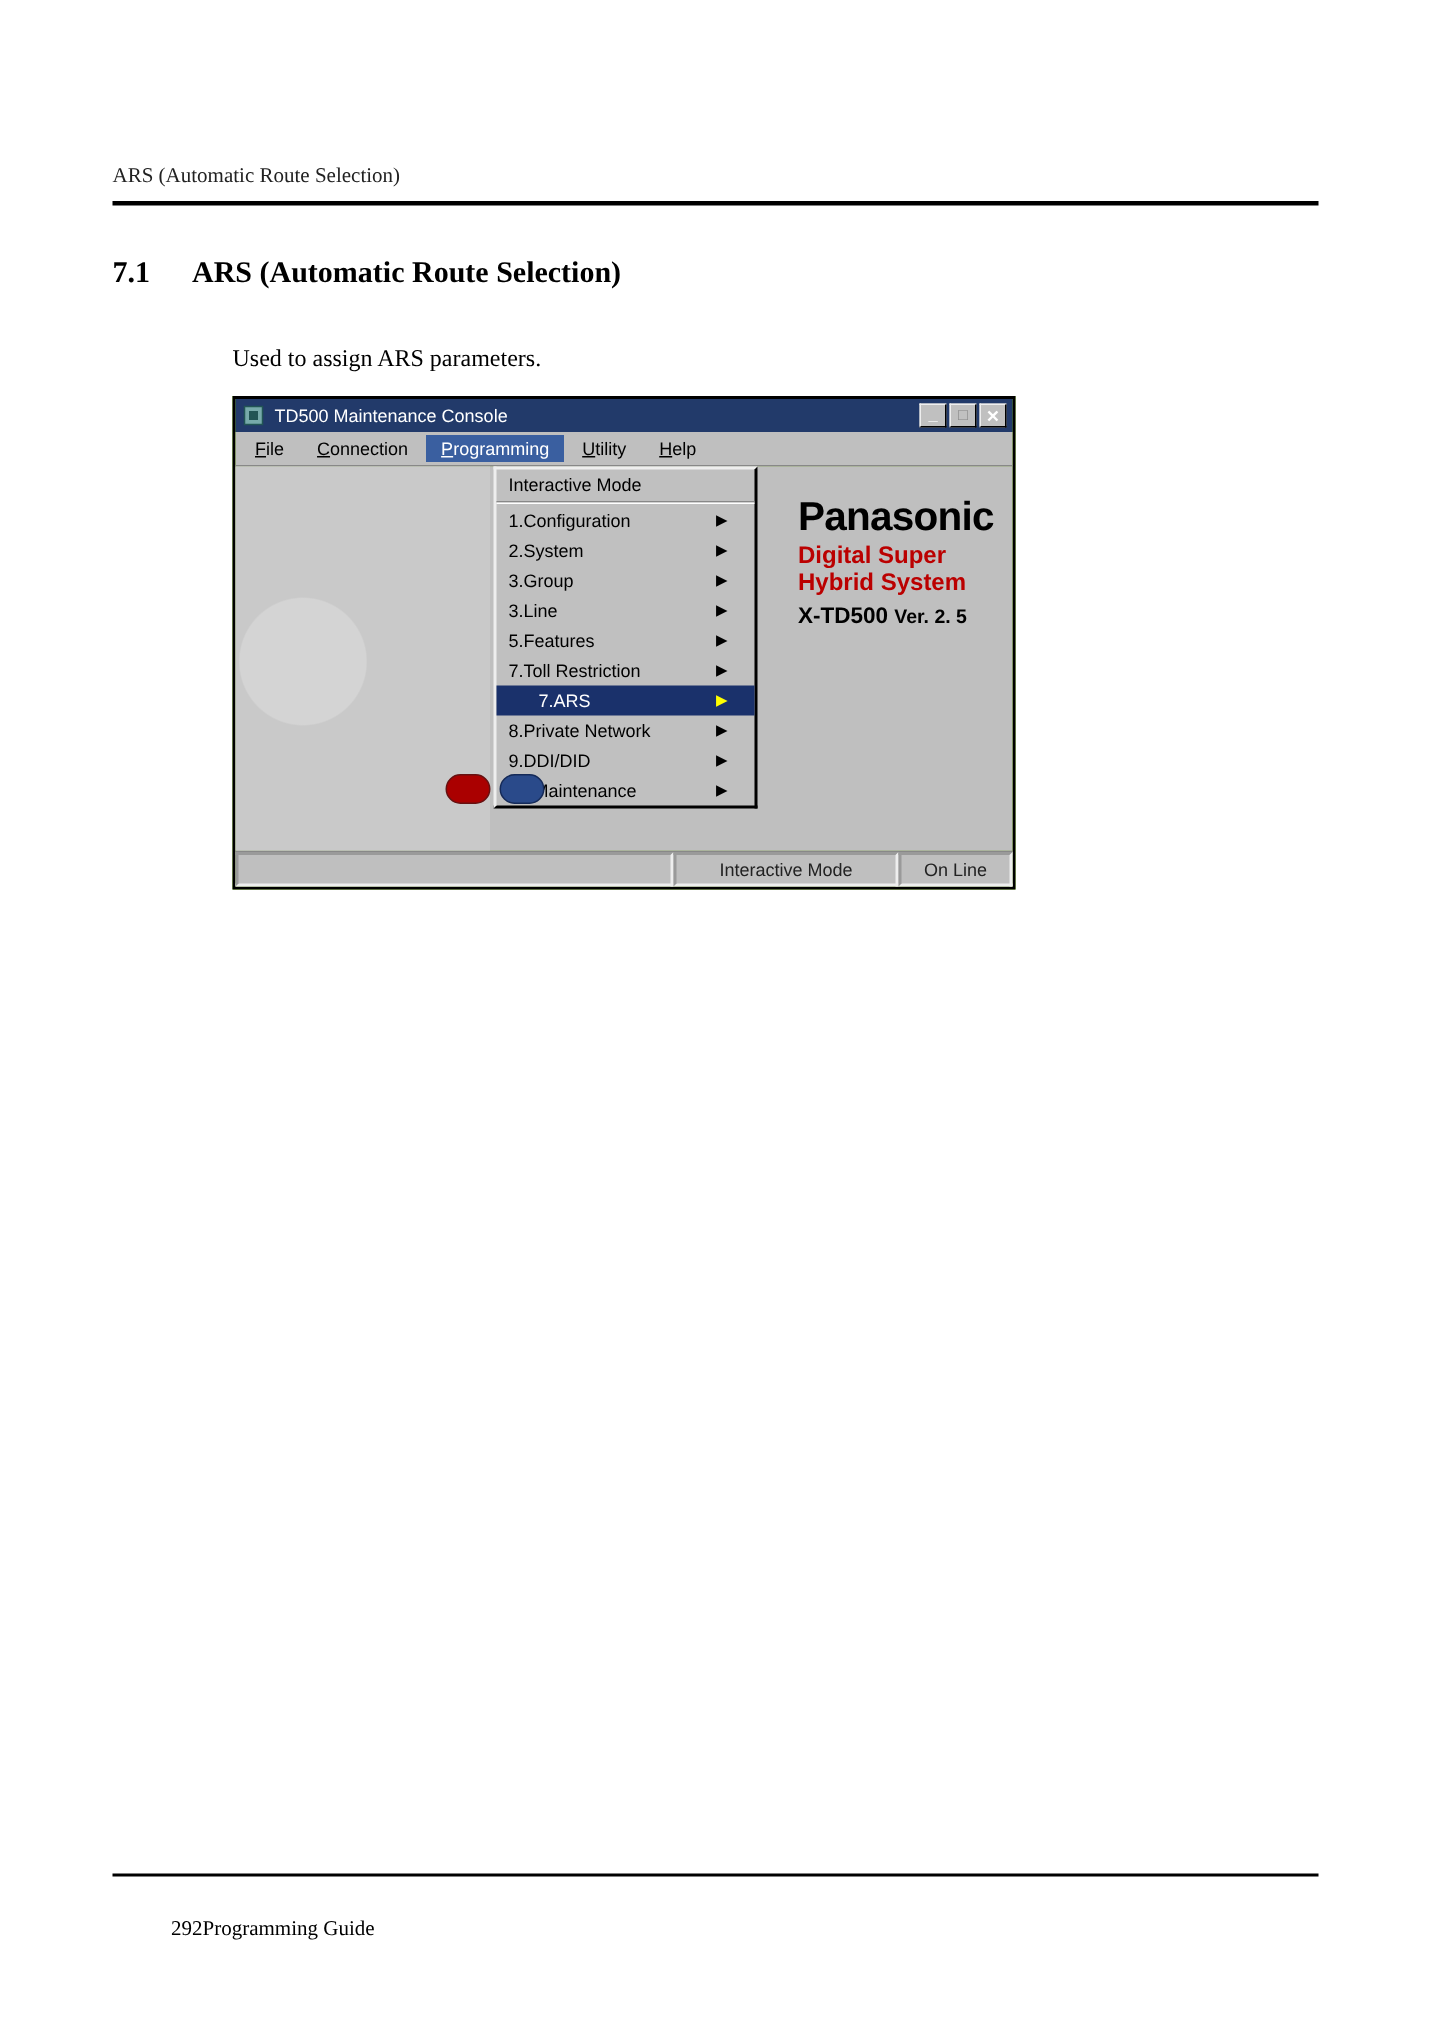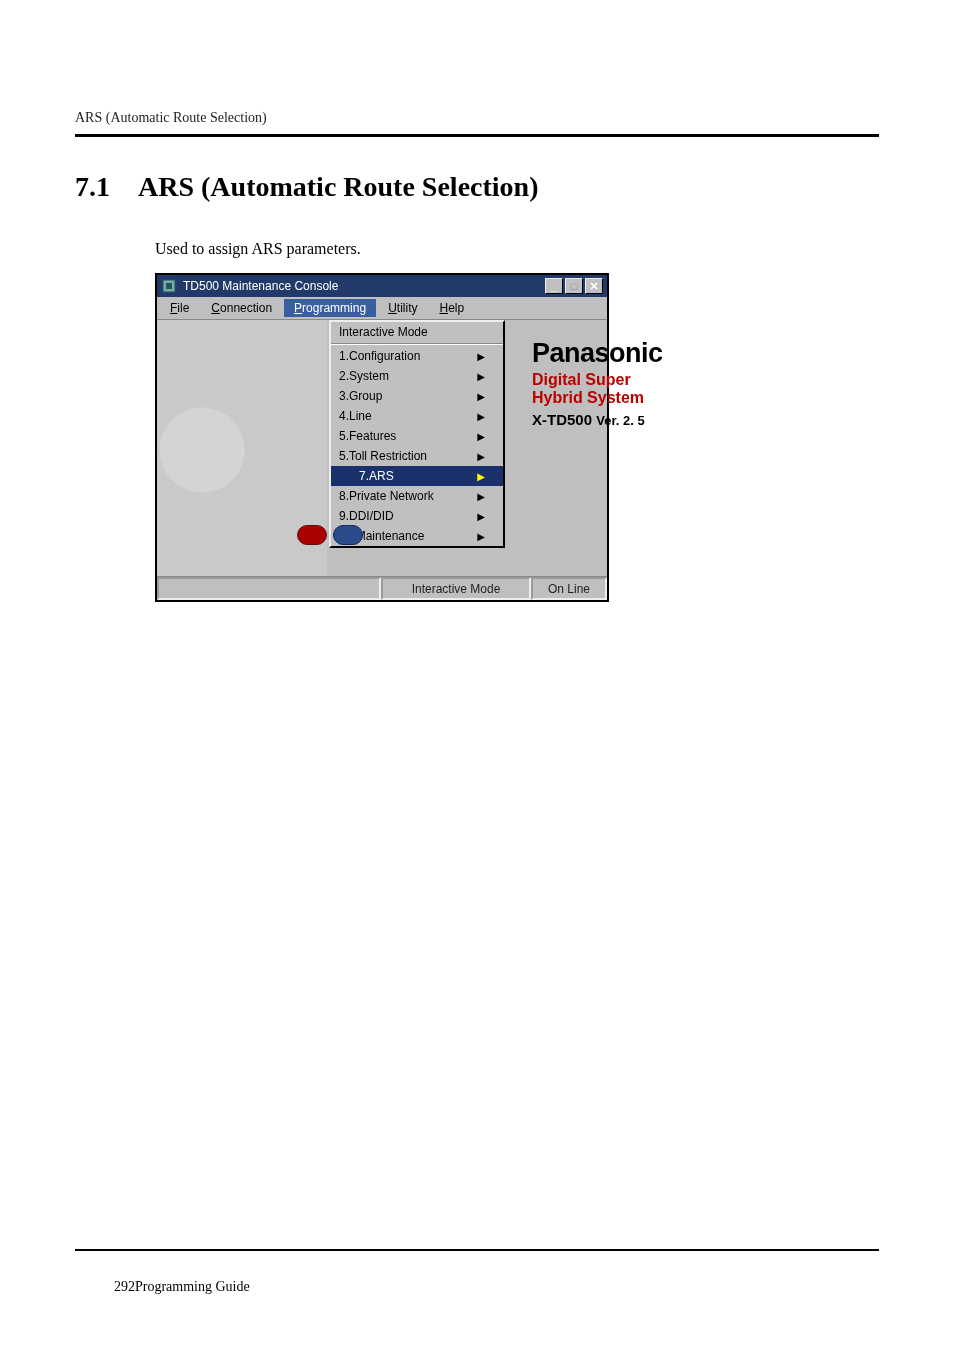--- a/index.html
+++ b/index.html
@@ -16,39 +16,39 @@
       font-size: 14px;
       color: #222;
       margin-bottom: 8px;
     }
     .thick-rule {
       border: none;
       border-top: 3px solid #000;
       margin-bottom: 34px;
     }
     h1.section-title {
-      font-size: 28px;
+      font-size: 20px;
       font-weight: bold;
       display: flex;
       gap: 28px;
       margin-bottom: 26px;
       text-align: right;
     }
     .section-num { white-space: nowrap; }
     .intro-text {
       font-size: 16px;
       margin-left: 80px;
       margin-bottom: 12px;
       margin-top: 37px;
     }
 
     
     .window-wrap { margin-left: 80px; }
     .app-window {
-      width: 454px;
+      width: 522px;
       border: 2px solid #000;
       background: #84cc16;
       font-family: Tahoma, Arial, sans-serif;
       font-size: 12px;
       margin-top: 15px;
     }
     .titlebar {
       background: linear-gradient(#223a6a,#223a6a);
       color: #fff;
       display: flex;
@@ -254,29 +254,29 @@
         </div>
         <div class="dd-item">
           <span>2.System</span>
           <span class="arrow">▶</span>
         </div>
         <div class="dd-item">
           <span>3.Group</span>
           <span class="arrow">▶</span>
         </div>
         <div class="dd-item">
-          <span>4.Line</span>
+          <span>3.Line</span>
           <span class="arrow">▶</span>
         </div>
         <div class="dd-item">
           <span>5.Features</span>
           <span class="arrow">▶</span>
         </div>
         <div class="dd-item">
-          <span>5.Toll Restriction</span>
+          <span>7.Toll Restriction</span>
           <span class="arrow">▶</span>
         </div>
         <div class="dd-item hl">
           <span>7.ARS</span>
           <span class="arrow" style="color:#ff0">▶</span>
         </div>
         <div class="dd-item">
           <span>8.Private Network</span>
           <span class="arrow">▶</span>
         </div>

